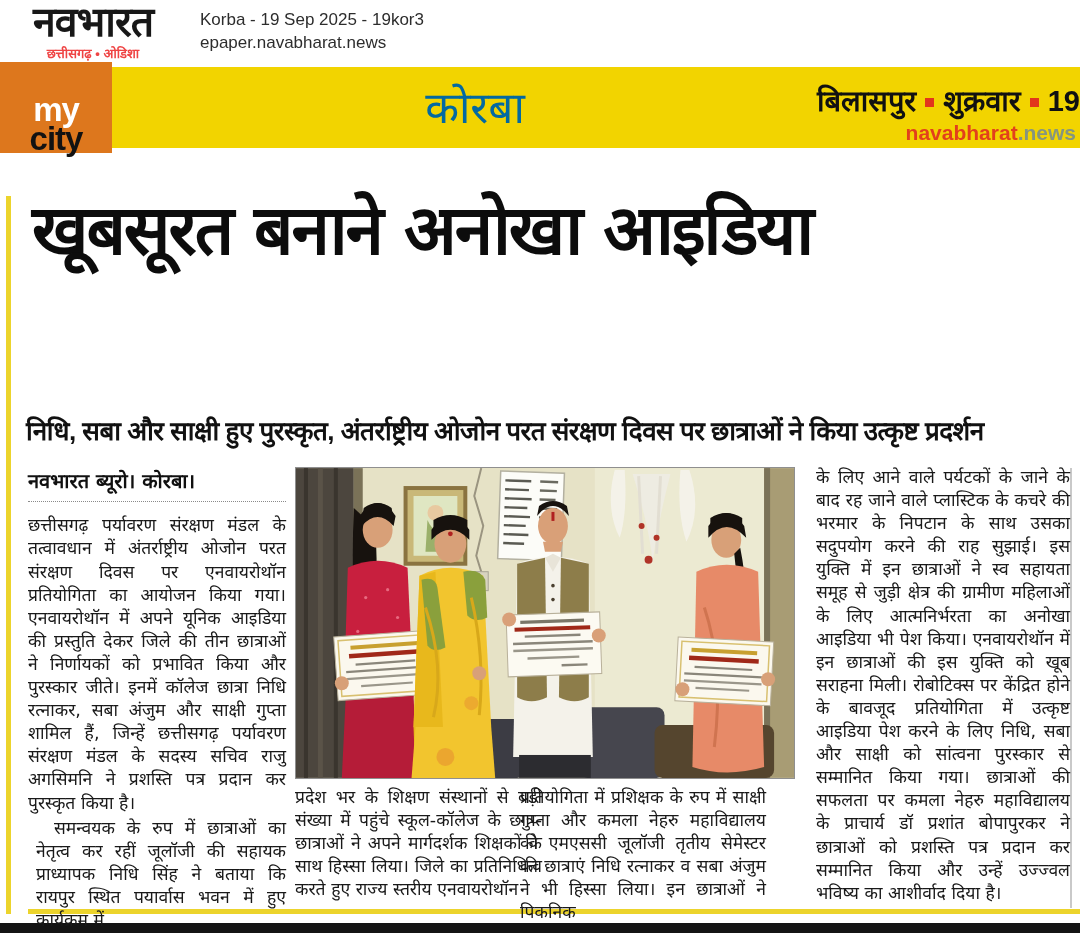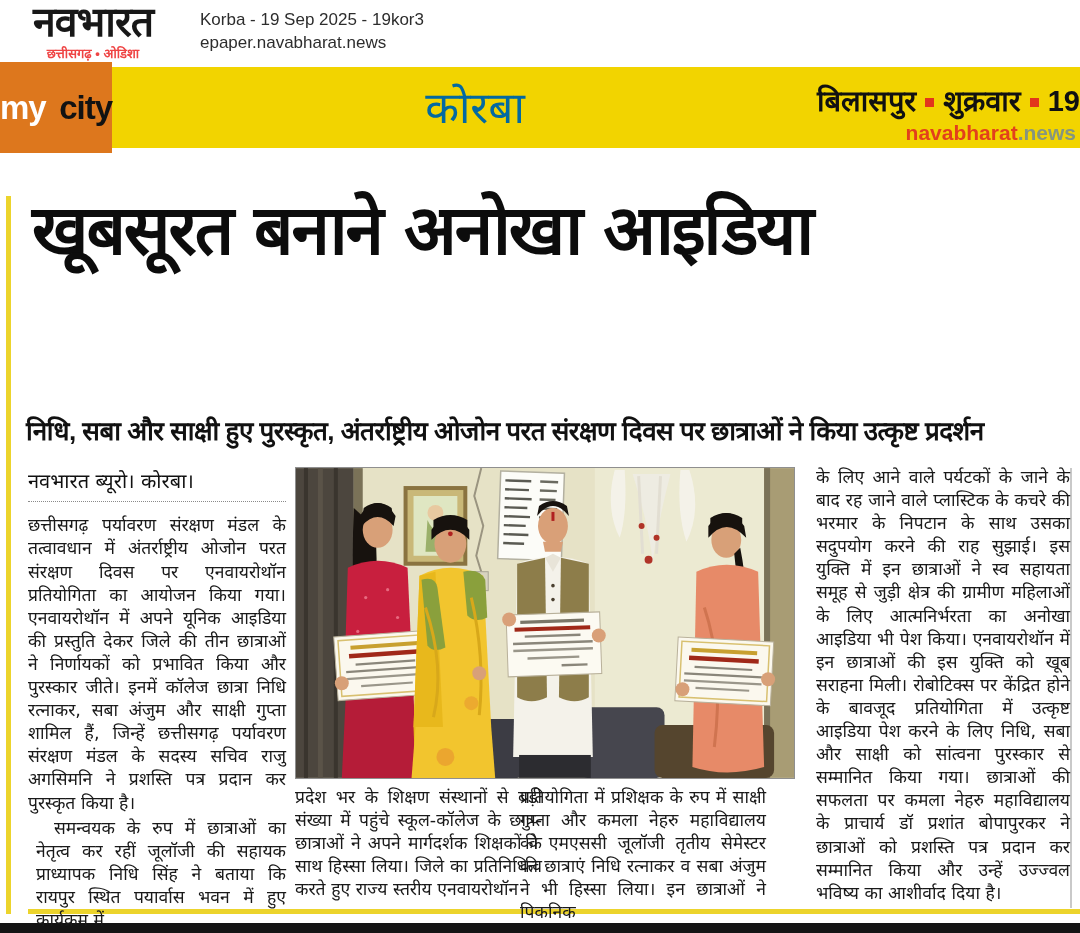--- a/index.html
+++ b/index.html
@@ -16,21 +16,21 @@
   .logo-title{
     font-size:41px;font-weight:900;letter-spacing:-1px;color:#171717;
     line-height:1.0;font-family:"DejaVu Sans","Liberation Sans",sans-serif;
   }
   .logo-tagline{font-size:13px;font-weight:700;color:#ef4444;margin-top:1px;}
   .edition{left:200px;top:9px;font-size:17px;line-height:1.35;color:#2d2d2d;}
 
   
   .band-yellow{left:0;top:67px;width:1080px;height:81px;background:#f2d400;}
   .mycity{left:0;top:62px;width:112px;height:91px;background:#dd771d;
-    display:flex;flex-direction:row;align-items:center;justify-content:space-between;}
+    display:flex;flex-direction:column;align-items:center;justify-content:flex-end;}
   .mycity div{font-size:33px;font-weight:900;line-height:0.88;letter-spacing:-1px;}
   .mycity .l1{color:#ffffff;}
   .mycity .l2{color:#121212;}
   .city-title{left:330px;top:76px;width:290px;text-align:center;
     font-size:44px;font-weight:400;color:#0369a1;cursor:pointer;
     font-family:"DejaVu Sans","Liberation Sans",sans-serif;}
   .band-right{right:0px;top:80px;width:300px;text-align:right;white-space:nowrap;}
   .band-right-line1{font-size:29px;font-weight:800;color:#111;}
   .band-bullet{display:inline-block;width:9px;height:9px;background:#e2361c;
     margin:0 9px 2px 9px;vertical-align:middle;}
@@ -49,21 +49,21 @@
     font-size:69px;font-weight:900;line-height:1.52;letter-spacing:-2px;color:#0c0c0c;
     font-family:"DejaVu Sans","Liberation Sans",sans-serif;white-space:nowrap;}
   .subheadline{left:26px;top:412px;width:1034px;
     font-size:26px;font-weight:800;color:#111;letter-spacing:-0.5px;white-space:nowrap;}
 
   
   .body-text{font-size:17.5px;line-height:1.32;text-align:justify;color:#191919;
     font-family:"DejaVu Sans","Liberation Sans",sans-serif;}
   .col1{left:28px;top:468px;width:258px;}
   .col3{left:816px;top:466px;width:254px;}
-  .byline{font-size:20px;font-weight:400;color:#101010;padding-bottom:7px;
+  .byline{font-size:20px;font-weight:700;color:#101010;padding-bottom:7px;
     border-bottom:1px dotted #8a8a8a;margin-bottom:12px;}
   .para2{text-indent:18px;margin-top:2px;margin-left:8px;}
 
   
   .photo{left:295px;top:467px;width:500px;height:312px;cursor:pointer;
     border:1px solid #8f8f8f;box-sizing:border-box;overflow:hidden;background:#e6e2c6;}
   .caption-col1{left:295px;top:786px;width:247px;}
   .caption-col2{left:520px;top:786px;width:246px;}
 </style>
 </head>

